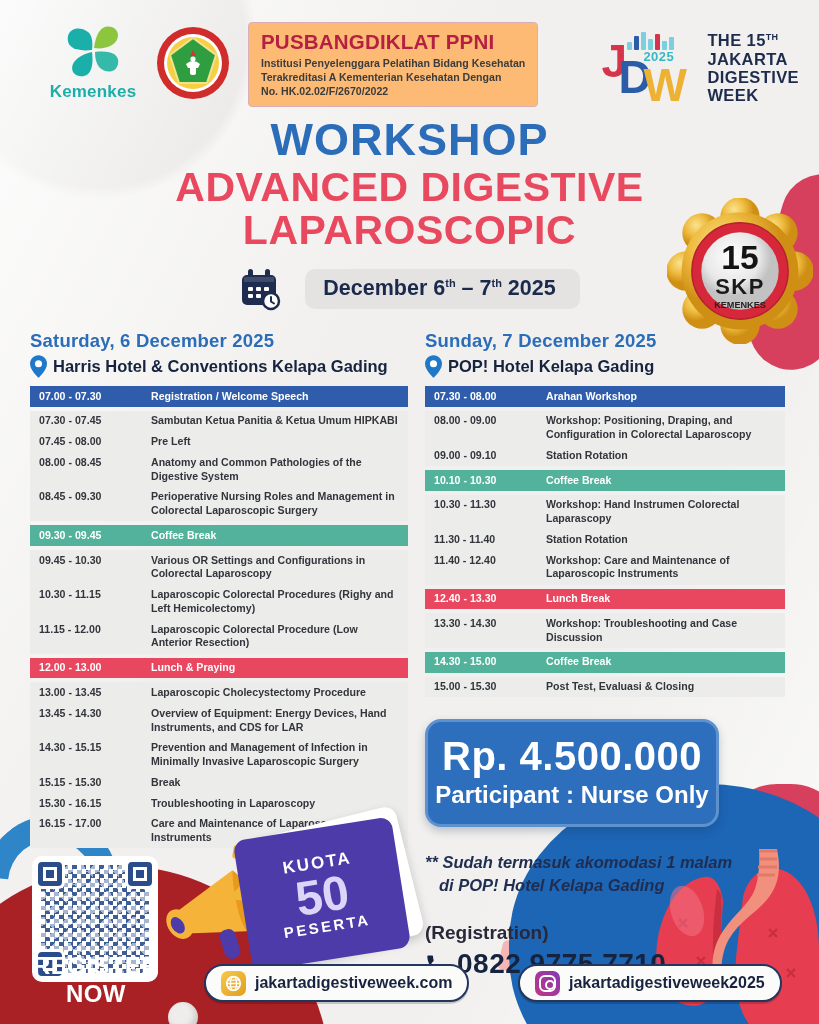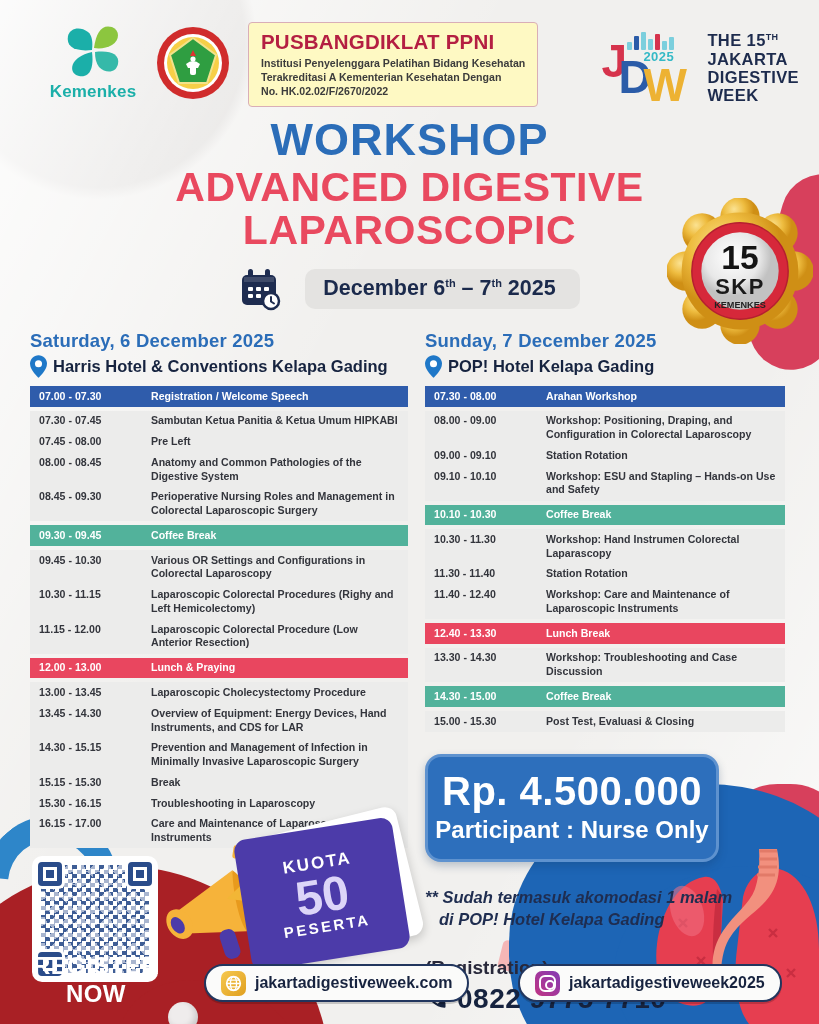--- a/index.html
+++ b/index.html
@@ -8,21 +8,21 @@
   #poster::before{content:"";position:absolute;inset:0;z-index:0;background:
     linear-gradient(118deg, rgba(255,255,255,.9) 0%, rgba(255,255,255,0) 38%),
     linear-gradient(298deg, rgba(255,255,255,.75) 0%, rgba(255,255,255,0) 30%),
     radial-gradient(circle at 12% 4%, rgba(222,220,218,.9) 0 12%, rgba(222,220,218,0) 13%);}
 
   
   .header{position:absolute;top:22px;left:34px;right:20px;display:flex;align-items:flex-start;z-index:3;}
   .kemenkes{display:flex;flex-direction:column;align-items:center;width:118px;}
   .kemenkes-name{color:#1bafa9;font-weight:800;font-size:17px;margin-top:2px;letter-spacing:.2px;}
   .ppni-logo{margin:4px 10px 0 4px;}
-  .org-box{background:#fef9c3;border:1.5px solid #d9aeb7;border-radius:4px;padding:7px 12px 8px;margin-left:8px;max-width:275px;}
+  .org-box{background:#fdba74;border:1.5px solid #d9aeb7;border-radius:4px;padding:7px 12px 8px;margin-left:8px;max-width:275px;}
   .org-title{color:#b41f42;font-weight:900;font-size:20.5px;letter-spacing:.2px;}
   .org-sub{color:#3c3c3c;font-weight:700;font-size:10.6px;line-height:1.3;margin-top:3px;}
   .jdw-wrap{margin-left:auto;display:flex;align-items:center;gap:10px;padding-top:6px;}
   .jdw-logo{position:relative;width:96px;height:80px;}
   .jdw-j{position:absolute;left:0;top:6px;color:#d6334c;font-size:46px;font-weight:900;}
   .jdw-d{position:absolute;left:17px;top:22px;color:#2b5ca8;font-size:46px;font-weight:900;}
   .jdw-w{position:absolute;left:42px;top:30px;color:#edb233;font-size:46px;font-weight:900;}
   .jdw-sky{position:absolute;left:26px;top:2px;display:flex;align-items:flex-end;gap:2px;height:20px;}
   .jdw-sky i{display:block;width:5px;background:#7ccfdd;border-radius:1px;}
   .jdw-sky i:nth-child(2){background:#2b5ca8;}
@@ -337,24 +337,20 @@
           <span class="stitle">Arahan Workshop</span>
         </div>
         <div class="srow plain">
           <span class="stime">08.00 - 09.00</span>
           <span class="stitle">Workshop: Positioning, Draping, and Configuration in Colorectal Laparoscopy</span>
         </div>
         <div class="srow plain">
           <span class="stime">09.00 - 09.10</span>
           <span class="stitle">Station Rotation</span>
         </div>
-        <div class="srow plain">
-          <span class="stime">09.10 - 10.10</span>
-          <span class="stitle">Workshop: ESU and Stapling – Hands-on Use and Safety</span>
-        </div>
         <div class="srow teal">
           <span class="stime">10.10 - 10.30</span>
           <span class="stitle">Coffee Break</span>
         </div>
         <div class="srow plain">
           <span class="stime">10.30 - 11.30</span>
           <span class="stitle">Workshop: Hand Instrumen Colorectal Laparascopy</span>
         </div>
         <div class="srow plain">
           <span class="stime">11.30 - 11.40</span>

